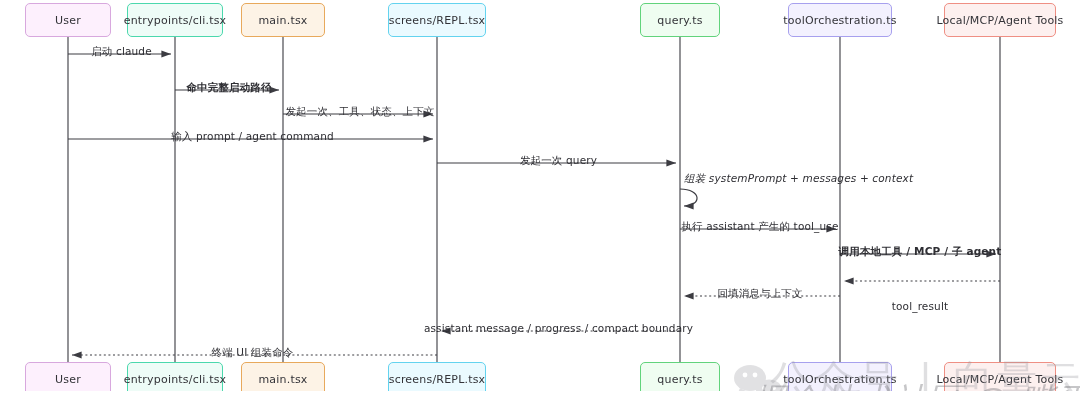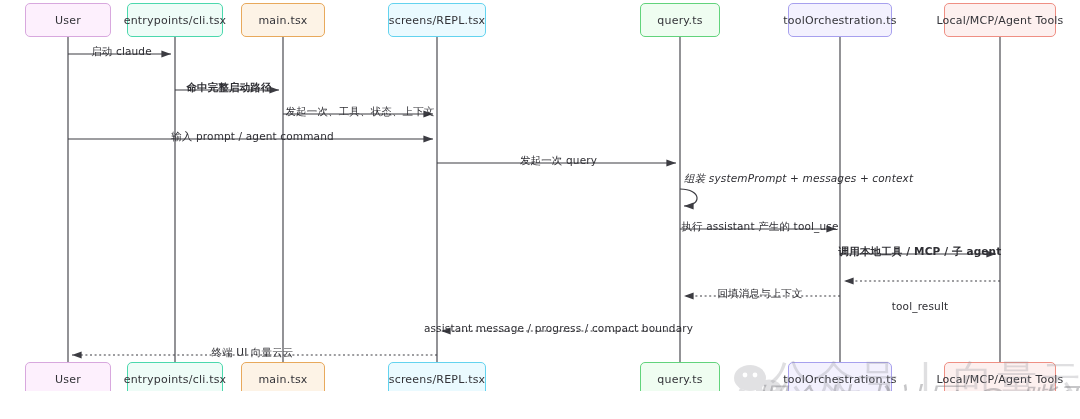--- a/index.html
+++ b/index.html
@@ -129,21 +129,21 @@
       <div class="msg-label" style="left: 229px; top: 81px; font-weight: bold;">命中完整启动路径</div>
       <div class="msg-label" style="left: 360px; top: 105px;">发起一次、工具、状态、上下文</div>
       <div class="msg-label" style="left: 252.5px; top: 130px;">输入 prompt / agent command</div>
       <div class="msg-label" style="left: 558.5px; top: 154px;">发起一次 query</div>
       <div class="msg-label" style="left: 684px; top: 172px; transform: none; font-style: italic;">组装 systemPrompt + messages + context</div>
       <div class="msg-label" style="left: 760px; top: 220px;">执行 assistant 产生的 tool_use</div>
       <div class="msg-label" style="left: 920px; top: 245px; font-weight: bold;">调用本地工具 / MCP / 子 agent</div>
       <div class="msg-label" style="left: 920px; top: 272px; margin-top: 28px;">tool_result</div>
       <div class="msg-label" style="left: 760px; top: 287px; text-align: right;">回填消息与上下文</div>
       <div class="msg-label" style="left: 558.5px; top: 322px;">assistant message / progress / compact boundary</div>
-      <div class="msg-label" style="left: 252.5px; top: 346px;">终端 UI 向量云云</div>
+      <div class="msg-label" style="left: 252.5px; top: 346px;">终端 UI 组装命令</div>
     </div>
 
   <div id="watermark">
     <svg width="1080" height="419" style="position:absolute;left:0;top:0;">
       <g transform="translate(736,368)" opacity="0.26">
         <ellipse cx="14" cy="10" rx="16" ry="13" fill="#8e8e95"></ellipse>
         <path d="M4,20 L1,27 L10,23 z" fill="#8e8e95"></path>
         <circle cx="9" cy="7" r="2.4" fill="#ffffff"></circle>
         <circle cx="19" cy="7" r="2.4" fill="#ffffff"></circle>
         <ellipse cx="33" cy="22" rx="13" ry="10.5" fill="#8e8e95"></ellipse>

